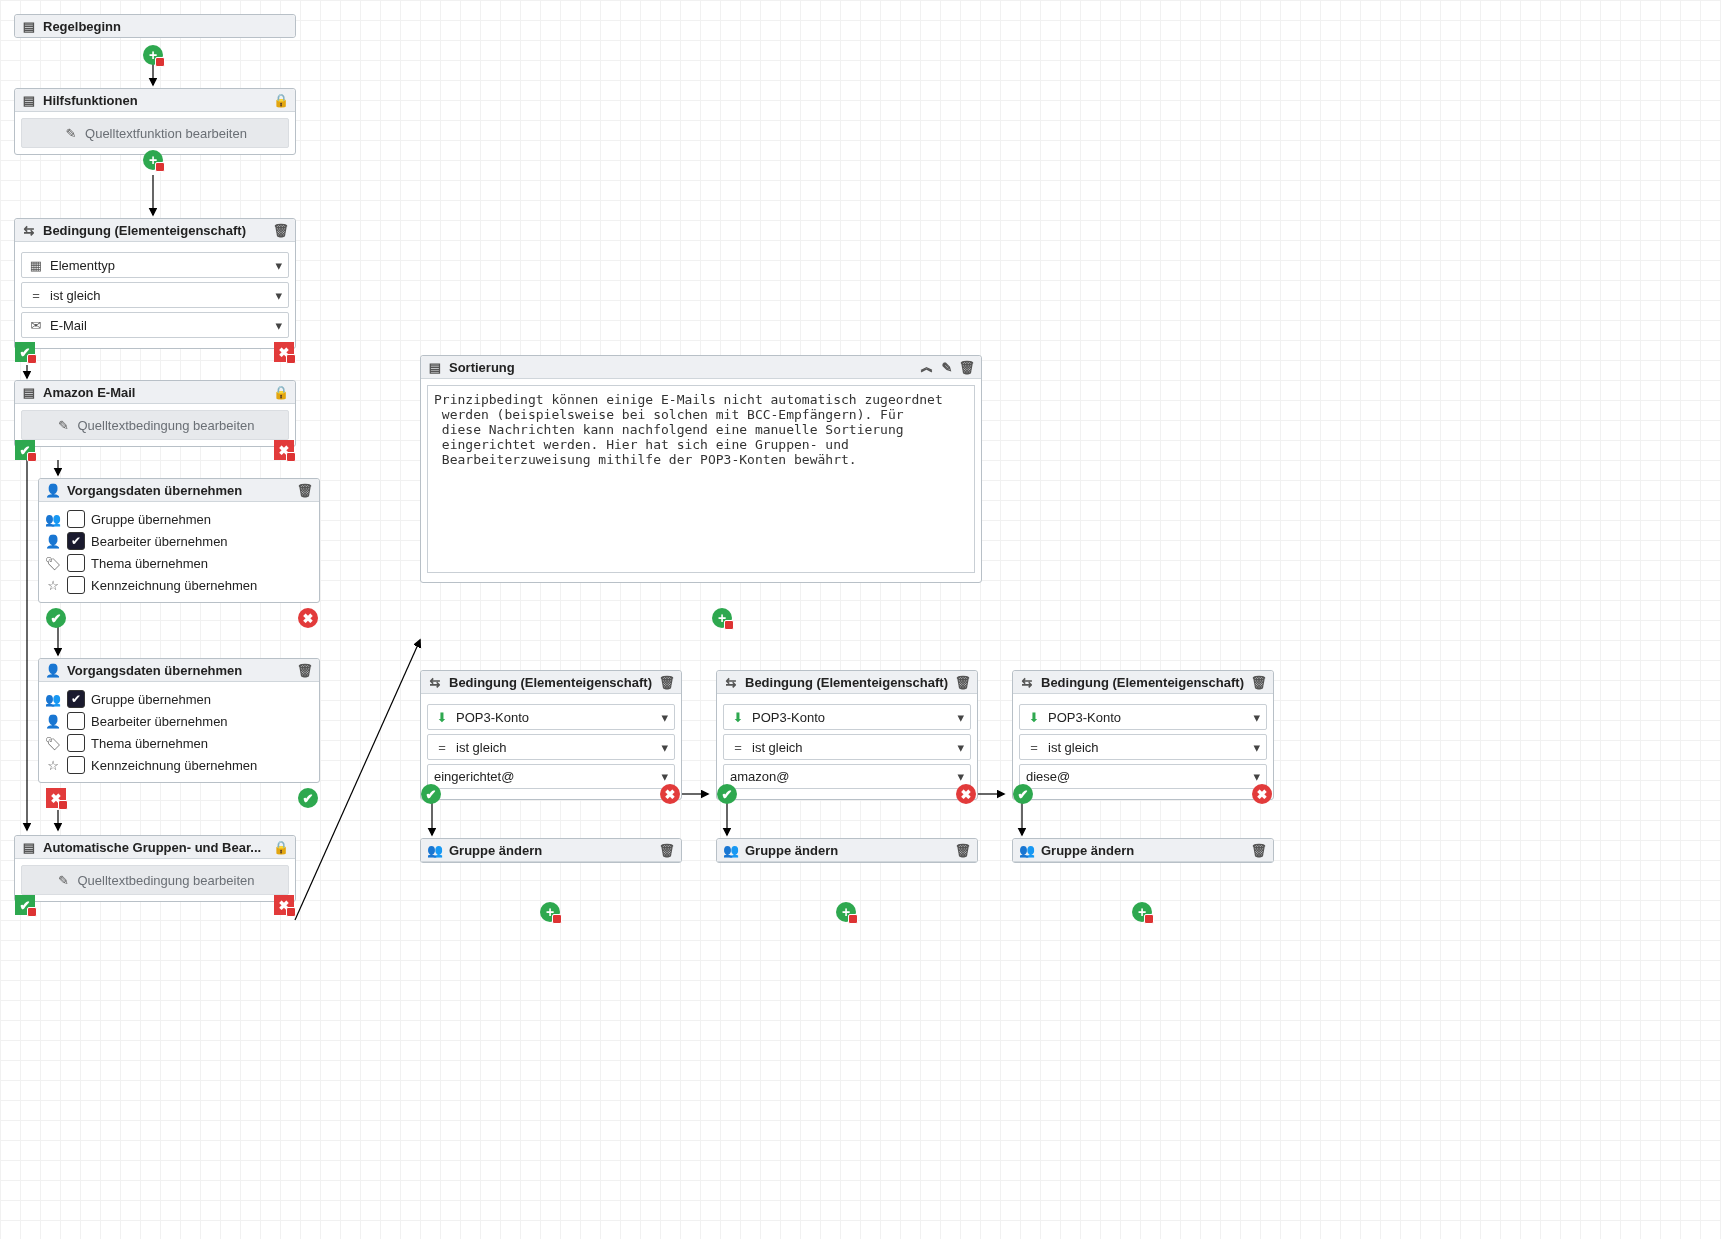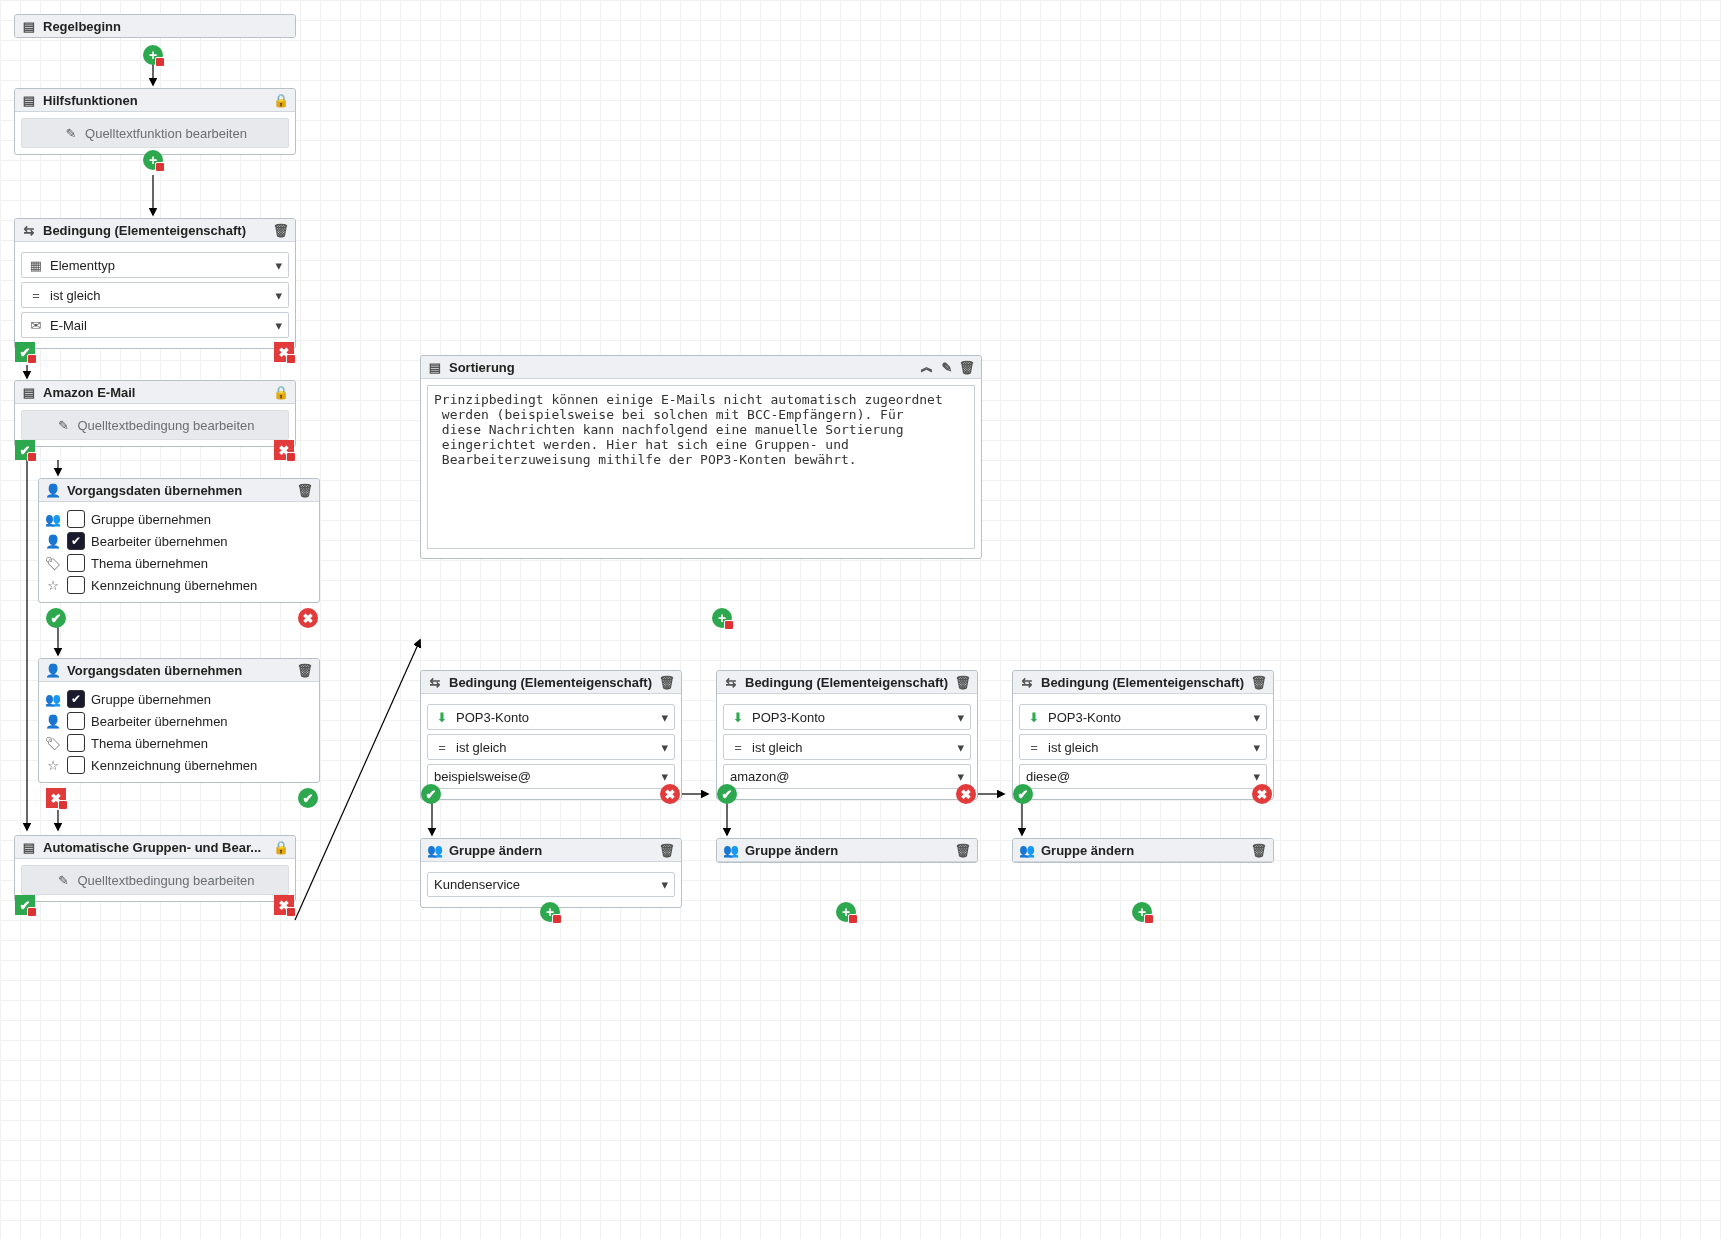--- a/index.html
+++ b/index.html
@@ -13,21 +13,21 @@
 .hdr .act{flex:0 0 auto;display:flex;gap:4px}
 .body{padding:6px}
 .greybtn{display:flex;align-items:center;justify-content:center;gap:6px;padding:6px 8px;background:#e7e9ec;border:1px solid #dadde1;color:#6a6f75;border-radius:2px}
 .field{display:flex;align-items:center;gap:6px;padding:4px 6px;margin:4px 0;background:#fff;border:1px solid #c9cfd5;border-radius:2px}
 .field .val{flex:1 1 auto}
 .field .caret{flex:0 0 auto;color:#444}
 .chkrow{display:flex;align-items:center;gap:6px;padding:2px 0}
 .chkbox{width:16px;height:16px;border:1px solid #333;border-radius:3px;background:#fff;display:flex;align-items:center;justify-content:center;font-size:12px;color:#fff}
 .chkbox.checked{background:#1a1a2e}
 .comment{position:absolute;border:1px solid #b8c0c7;border-radius:3px;background:#fff}
-.comment textarea{width:100%;height:164px;border:1px solid #c9cfd5;resize:none;font-family:Consolas,monospace;font-size:13px;padding:6px;box-sizing:border-box;color:#333;overflow-y:scroll}
+.comment textarea{width:100%;height:188px;border:1px solid #c9cfd5;resize:none;font-family:Consolas,monospace;font-size:13px;padding:6px;box-sizing:border-box;color:#333;overflow-y:scroll}
 .ic{display:inline-flex;width:16px;height:16px;align-items:center;justify-content:center;font-size:13px;color:#555}
 .circ{width:20px;height:20px;border-radius:50%;display:flex;align-items:center;justify-content:center;color:#fff;font-weight:bold;font-size:13px}
 .ok{background:#2ea84f}
 .no{background:#e23b3b}
 .add{position:absolute;width:20px;height:20px;background:#2ea84f;border-radius:50%;display:flex;align-items:center;justify-content:center;color:#fff;font-weight:bold;font-size:14px}
 .add::after{content:"";position:absolute;right:-2px;bottom:-2px;width:8px;height:8px;background:#d33;border-radius:2px;border:1px solid #fff}
 .badge{position:absolute;width:20px;height:20px}
 .badge.ok .circ::after,.badge.no .circ::after{content:"";position:absolute;right:-2px;bottom:-2px;width:8px;height:8px;background:#d33;border-radius:2px;border:1px solid #fff}
 .badge.okplain .circ::after,.badge.noplain .circ::after{content:none}
 svg.arrows{position:absolute;left:0;top:0;width:1721px;height:1239px;pointer-events:none}
@@ -272,21 +272,21 @@
           <span class="ic" style="color:#2ea84f">⬇</span>
           <span class="val">POP3-Konto</span>
           <span class="caret"></span>
         </div>
     <div class="field">
           <span class="ic">=</span>
           <span class="val">ist gleich</span>
           <span class="caret"></span>
         </div>
     <div class="field">
-          <span class="val">beispielsweise@</span>
+          <span class="val">eingerichtet@</span>
           <span class="caret"></span>
         </div>
   </div>
 </div>
 <div class="badge okplain" style="left:421px;top:784px">
       <div class="circ ok">✔</div>
     </div>
 <div class="badge noplain" style="left:660px;top:784px">
       <div class="circ no">✖</div>
     </div>
@@ -356,26 +356,20 @@
     </div>
 
 <div class="node" style="left:420px;top:838px;width:260px">
   <div class="hdr">
         <span class="ic">👥</span>
     <span class="title">Gruppe ändern</span>
     <span class="act">
           <span class="ic">🗑</span>
         </span>
       </div>
-  <div class="body">
-    <div class="field">
-          <span class="val">Kundenservice</span>
-          <span class="caret"></span>
-        </div>
-  </div>
 </div>
 <div class="add" style="left:540px;top:902px">+</div>
 
 <div class="node" style="left:716px;top:838px;width:260px">
   <div class="hdr">
         <span class="ic">👥</span>
     <span class="title">Gruppe ändern</span>
     <span class="act">
           <span class="ic">🗑</span>
         </span>

